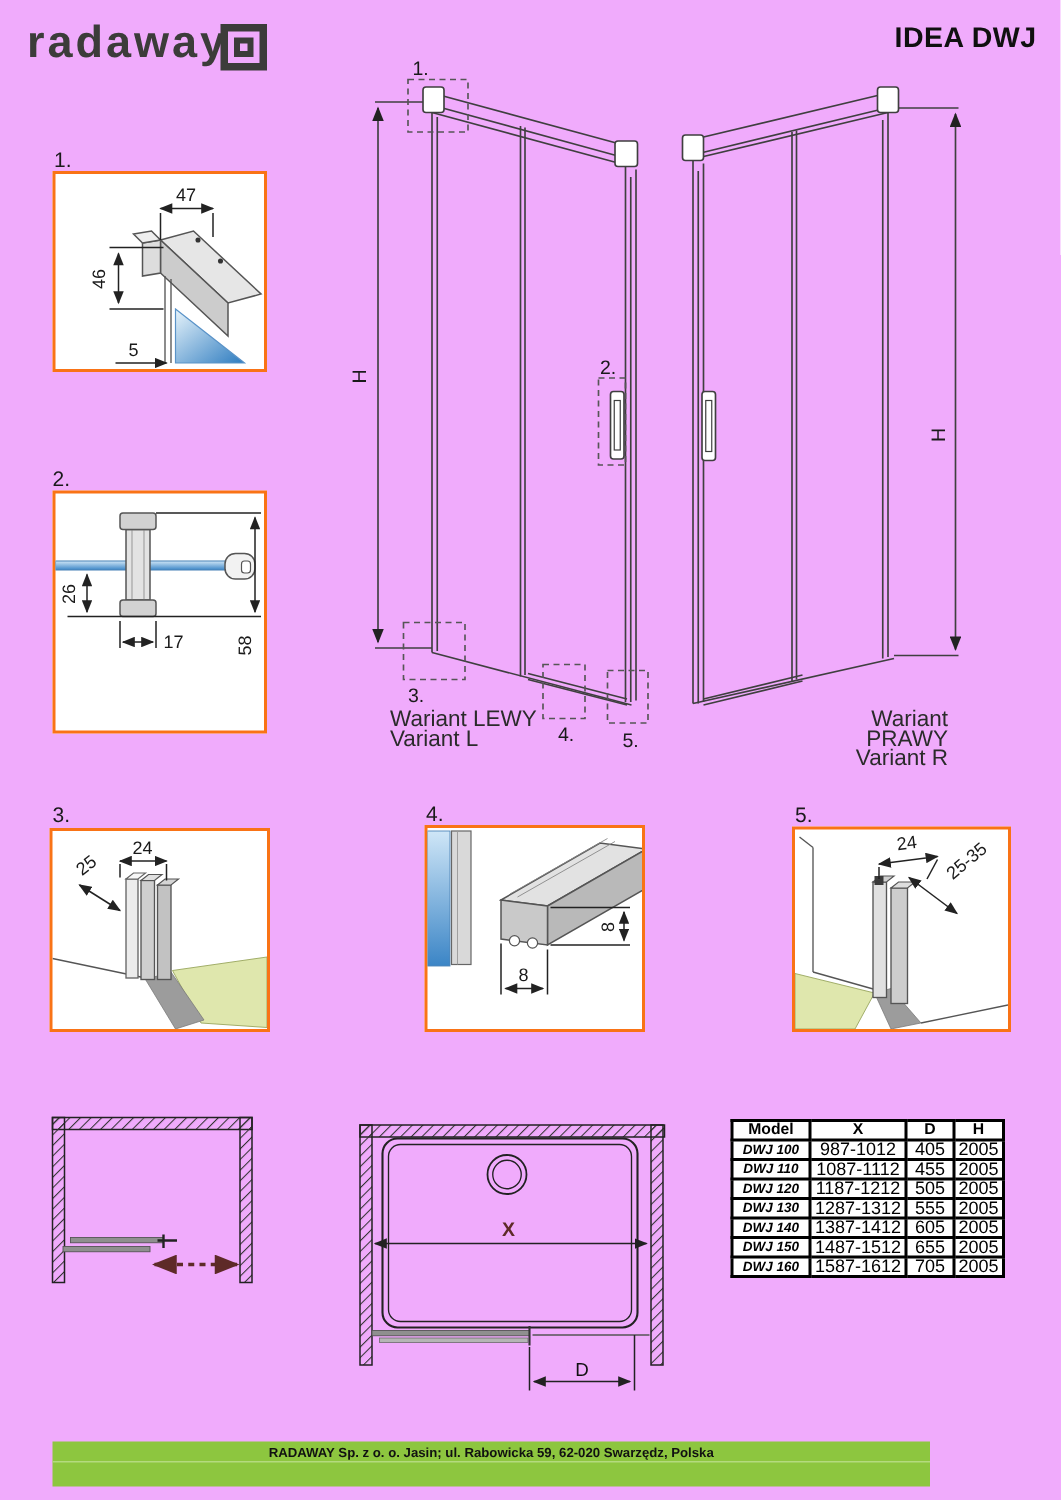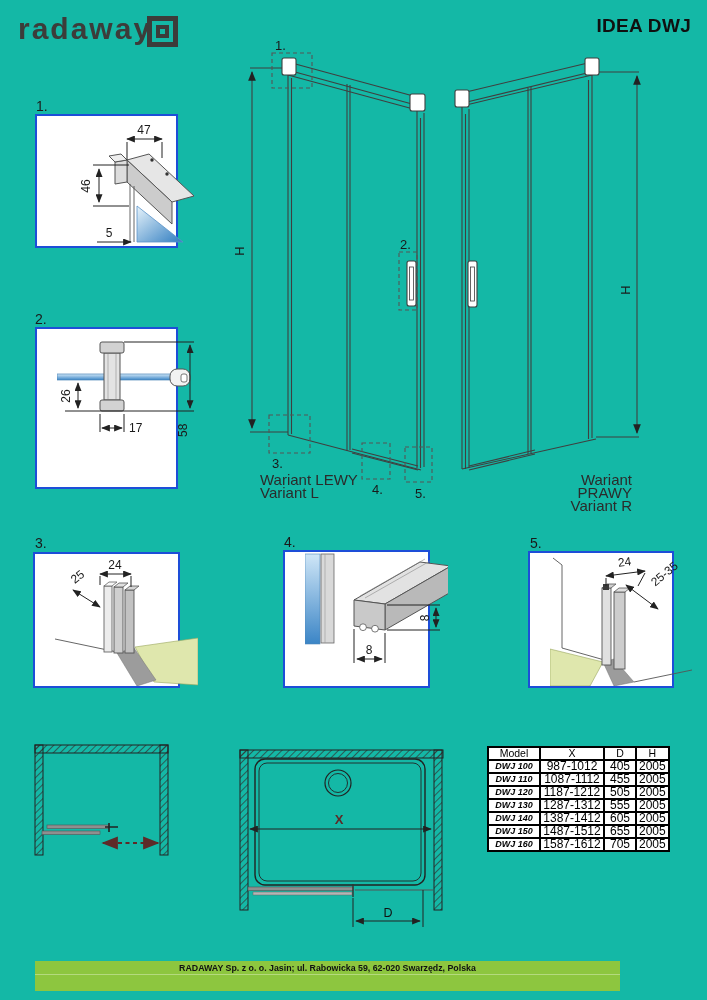--- a/index.html
+++ b/index.html
@@ -1,37 +1,37 @@
 <!DOCTYPE html>
 <html><head>
 <meta charset="utf-8">
 <style>
   * { margin:0; padding:0; box-sizing:border-box; }
   html,body { background:#fff; }
-  #page { position:relative; width:707px; height:1000px; background:#14b8a6; overflow:hidden;
+  #page { position:relative; width:707px; height:1000px; background:#f0abfc; overflow:hidden;
           font-family:"Liberation Sans", sans-serif; }
   .abs { position:absolute; }
   .logo-text { position:absolute; left:18px; top:12px; font-size:30px; font-weight:700;
                letter-spacing:2px; color:#3c3c3a; font-family:"Liberation Sans",sans-serif; }
   .logo-icon { position:absolute; left:147px; top:16px; width:31px; height:31px;
                border:5px solid #3c3c3a; display:flex; align-items:center; justify-content:center; }
   .logo-icon .inner { width:13px; height:13px; border:4px solid #3c3c3a; }
   .page-title { position:absolute; right:16px; top:15px; font-size:19px; font-weight:800;
                 color:#101010; letter-spacing:0.3px; }
-  .dbox { position:absolute; border:2px solid #1d4ed8; background:#fff;padding-left:20px; }
+  .dbox { position:absolute; border:2px solid #f97316; background:#fff; }
   .detail-num { position:absolute; font-size:14px; color:#1a1a1a; }
   .variant-label { position:absolute; font-size:15px; line-height:13px; color:#2b2b2b; }
   svg text { font-family:"Liberation Sans", sans-serif; }
   .dtxt { font-size:12px; fill:#1a1a1a; }
   .ctxt { font-size:13px; fill:#1a1a1a; }
   .size-table { position:absolute; left:487px; top:746px; border-collapse:collapse;
                 background:#fff; }
   .size-table th, .size-table td { border:2px solid #000; text-align:center;
                 padding:0 2px; height:13px; font-size:12px; line-height:11px; color:#000; }
-  .size-table th { font-weight:400; font-size:10.5px;text-align:center; }
+  .size-table th { font-weight:700; font-size:10.5px;text-align:center; }
   .size-table td.model-cell { font-weight:700; font-style:italic; font-size:9px; }
   .size-table .c0 { width:52px; } .size-table .c1 { width:64px; }
   .size-table .c2 { width:32px; } .size-table .c3 { width:32px; }
   .footer { position:absolute; left:35px; top:961px; width:585px; height:30px;
             background:#8dc63f; color:#111; font-size:8.8px; font-weight:700; text-align:center; }
   .footer .l1 { padding-top:2px; height:14px; border-bottom:1px solid #b4da7e; }
   .footer .l2 { padding-top:1px; }
 </style>
 </head>
 <body>

